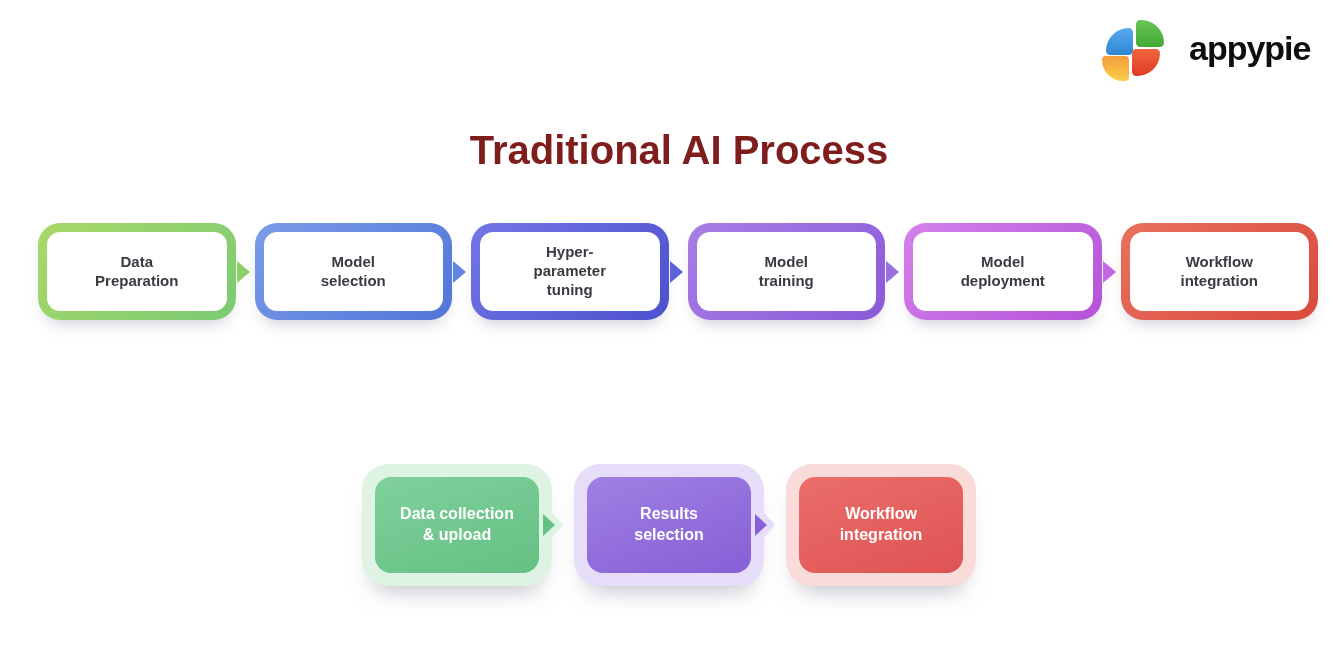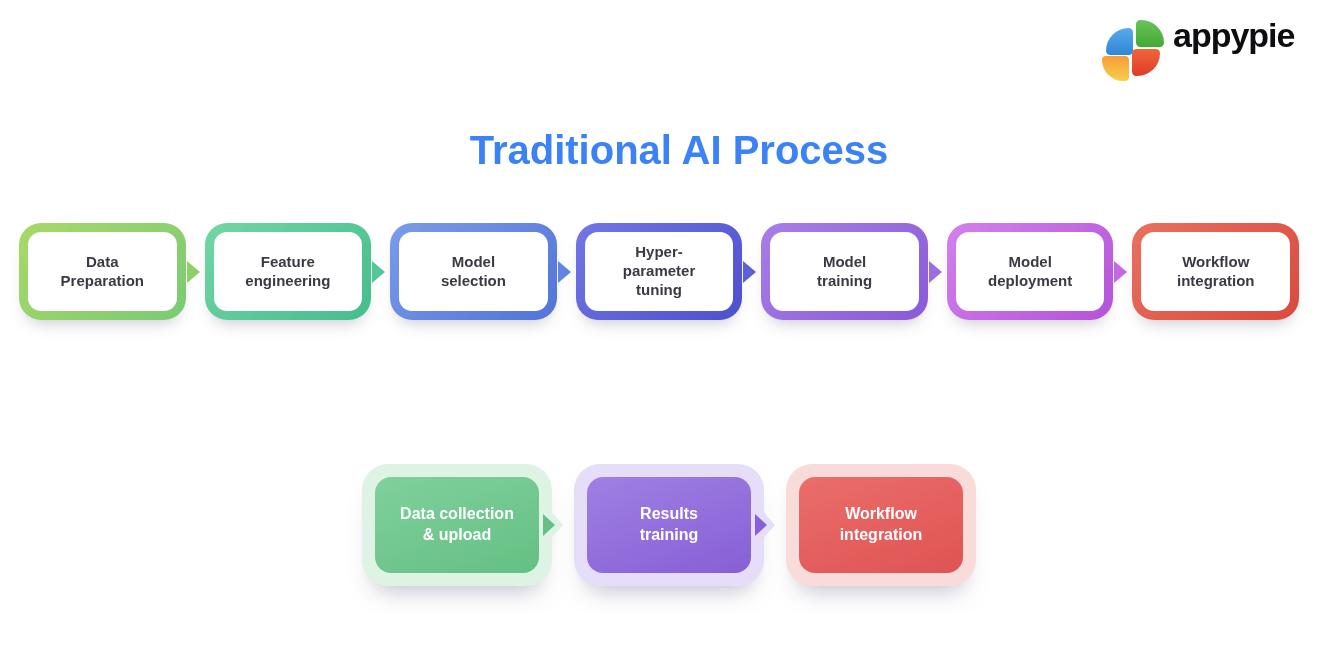--- a/index.html
+++ b/index.html
@@ -2,37 +2,37 @@
 <html><head>
 <meta charset="utf-8">
 <style>
   * { box-sizing: border-box; }
   html,body { margin:0; padding:0; background:#ffffff; }
   body { font-family: "Liberation Sans", "DejaVu Sans", sans-serif; }
 
   .canvas { position:relative; width:1338px; height:654px; background:#ffffff; overflow:hidden; }
 
   
-  .logo { position:absolute; top:18px; left:1100px; display:flex; align-items:flex-start; gap:9px; }
+  .logo { position:absolute; top:18px; left:1100px; display:flex; align-items:center; gap:25px; }
   .logo-icon { position:relative; width:64px; height:60px; }
   .petal { position:absolute; display:block; }
   .petal-blue   { left:6px;  top:10px; width:27px; height:27px; border-radius:26px 5px 5px 5px; }
   .petal-green  { left:36px; top:2px;  width:28px; height:27px; border-radius:5px 27px 5px 5px; }
   .petal-yellow { left:2px;  top:38px; width:27px; height:25px; border-radius:5px 5px 5px 26px; }
   .petal-red    { left:32px; top:31px; width:28px; height:27px; border-radius:5px 5px 27px 5px; }
   .logo-text { font-size:34px; font-weight:700; letter-spacing:-1px; color:#0d0e10; line-height:1; }
 
   
   .title { position:absolute; left:0; width:100%; margin:0; text-align:center;
-           font-size:40px; font-weight:700; color:#3b82f6; line-height:1.1;padding-left:20px; }
+           font-size:40px; font-weight:700; color:#7f1d1d; line-height:1.1;padding-left:20px; }
   .title-traditional { top:128px; }
   .title-nocode { top:378px; }
 
   
-  .row-traditional { position:absolute; top:223px; left:19px; width:1280px; display:flex; gap:19px; }
+  .row-traditional { position:absolute; top:223px; left:38px; width:1280px; display:flex; gap:19px; }
   .t-box { position:relative; flex:1 1 0; height:97px;
            border:9px solid transparent; border-radius:22px;
            background: linear-gradient(#ffffff,#ffffff) padding-box,
                        linear-gradient(135deg, var(--g1), var(--g2)) border-box;
            display:flex; align-items:center; justify-content:center;
            box-shadow: 0 10px 16px -8px rgba(125,125,150,0.45); }
   .t-label { font-size:15px; font-weight:700; color:#3a3a43; text-align:center;
              line-height:1.25; white-space:pre-line; padding:0 2px; }
   .t-arrow { position:absolute; right:-23px; top:50%; transform:translateY(-50%);
              width:0; height:0;
@@ -75,25 +75,20 @@
   </div>
 
   <h1 class="title title-traditional">Traditional AI Process</h1>
   <div class="row-traditional" id="row-traditional">
   <div class="t-box" style="--g1: #a9d968; --g2: #7aca74; --arrow: #8fd066;">
     <span class="t-label step-label">Data
 Preparation</span>
     <span class="t-arrow arrow"></span>
   </div>
 
-  <div class="t-box" style="--g1: #72d6a4; --g2: #45bd8d; --arrow: #55c795;">
-    <span class="t-label step-label">Feature
-engineering</span>
-    <span class="t-arrow arrow"></span>
-  </div>
 
 
   <div class="t-box" style="--g1: #7b9ce9; --g2: #5174d8; --arrow: #6186e2;">
     <span class="t-label step-label">Model
 selection</span>
     <span class="t-arrow arrow"></span>
   </div>
 
   <div class="t-box" style="--g1: #7276e6; --g2: #4d50cc; --arrow: #5c60d9;">
     <span class="t-label step-label">Hyper-
@@ -128,21 +123,21 @@
 &amp; upload</span>
     </div>
     <span class="n-arrow-halo arrow"></span>
     <span class="n-arrow arrow"></span>
   </div>
 
 
   <div class="n-halo" style="--f1: #9f80e3; --f2: #875fd6; --halo: #e6ddf8;">
     <div class="n-box">
       <span class="n-label step-label">Results
-training</span>
+selection</span>
     </div>
     <span class="n-arrow-halo arrow"></span>
     <span class="n-arrow arrow"></span>
   </div>
 
   <div class="n-halo" style="--f1: #ea6e6a; --f2: #df5353; --halo: #f9dcda;">
     <div class="n-box">
       <span class="n-label step-label">Workflow
 integration</span>
     </div>

